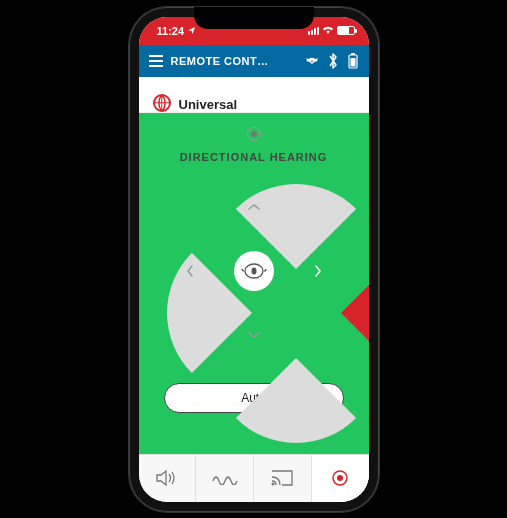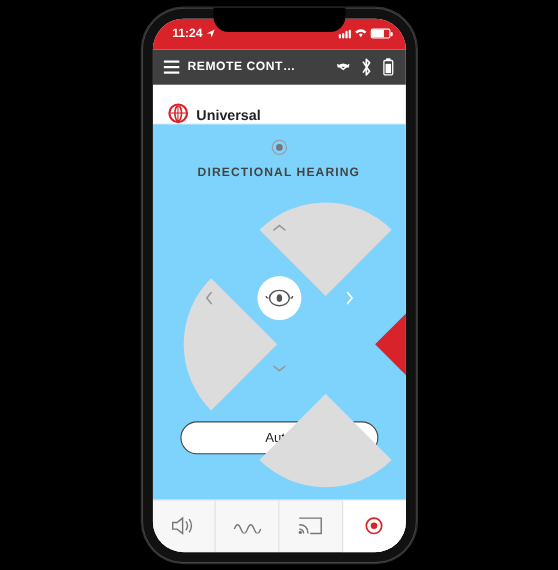--- a/index.html
+++ b/index.html
@@ -64,21 +64,21 @@
   .sig-bars span:nth-child(2){height:5px;}
   .sig-bars span:nth-child(3){height:7px;}
   .sig-bars span:nth-child(4){height:8px;}
   .wifi { width:12px; height:9px; }
   .batt { width:18px; height:9px; border:1px solid #fff; border-radius:2px; position:relative; }
   .batt::after{content:"";position:absolute;right:-3px;top:2px;width:2px;height:4px;background:#fff;border-radius:1px;}
   .batt i{display:block;width:70%;height:100%;background:#fff;}
 
   .header {
     height: 32px;
-    background: #404040;
+    background: #0369a1;
     display: flex;
     align-items: center;
     padding: 0 10px;
     gap: 8px;
     color: #fff;
   }
   .hamburger { display:flex; flex-direction:column; gap:3px; }
   .hamburger span{width:14px;height:2px;background:#fff;}
   .header-title { font-size: 11px; font-weight: 700; letter-spacing: 0.5px; flex:1; white-space:nowrap; overflow:hidden; text-overflow:ellipsis;}
 
@@ -102,21 +102,21 @@
   .globe-icon::after{width:1.5px;height:100%;left:50%;top:0;transform:translateX(-50%);}
   .program-label { font-size: 13px; font-weight: 700; color:#222; }
 
   .content {
     flex: 1;
     display: flex;
     flex-direction: column;
     align-items: center;
     padding: 10px 14px;
     position: relative;
-    background:#7dd3fc;
+    background:#22c55e;
   }
   .top-indicator {
     width: 14px; height: 14px;
     border-radius: 50%;
     border: 1.5px solid #999;
     display:flex;align-items:center;justify-content:center;
     margin: 4px 0 10px;
   }
   .top-indicator i{width:6px;height:6px;border-radius:50%;background:#777;}
   .section-title {

